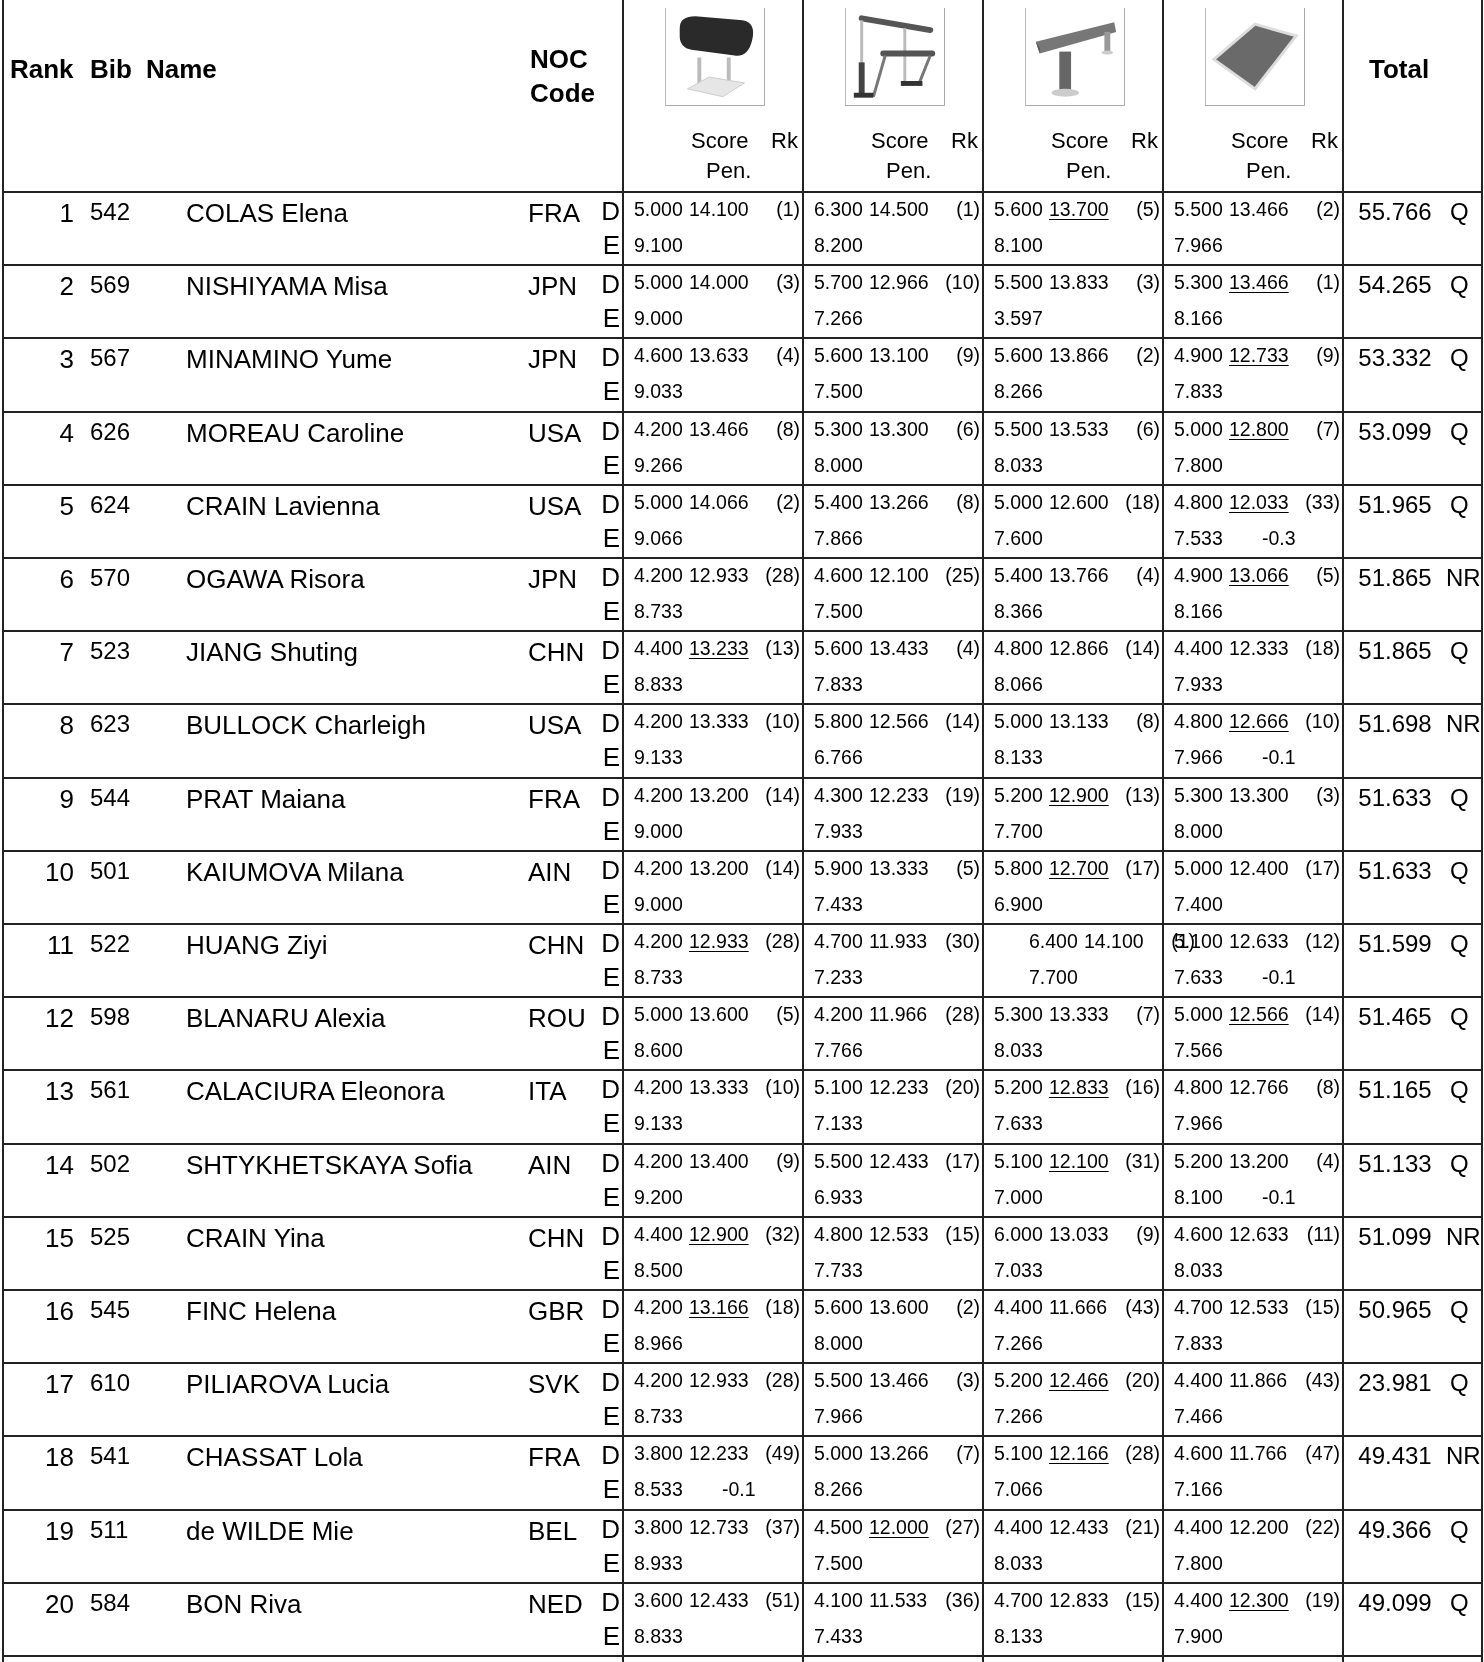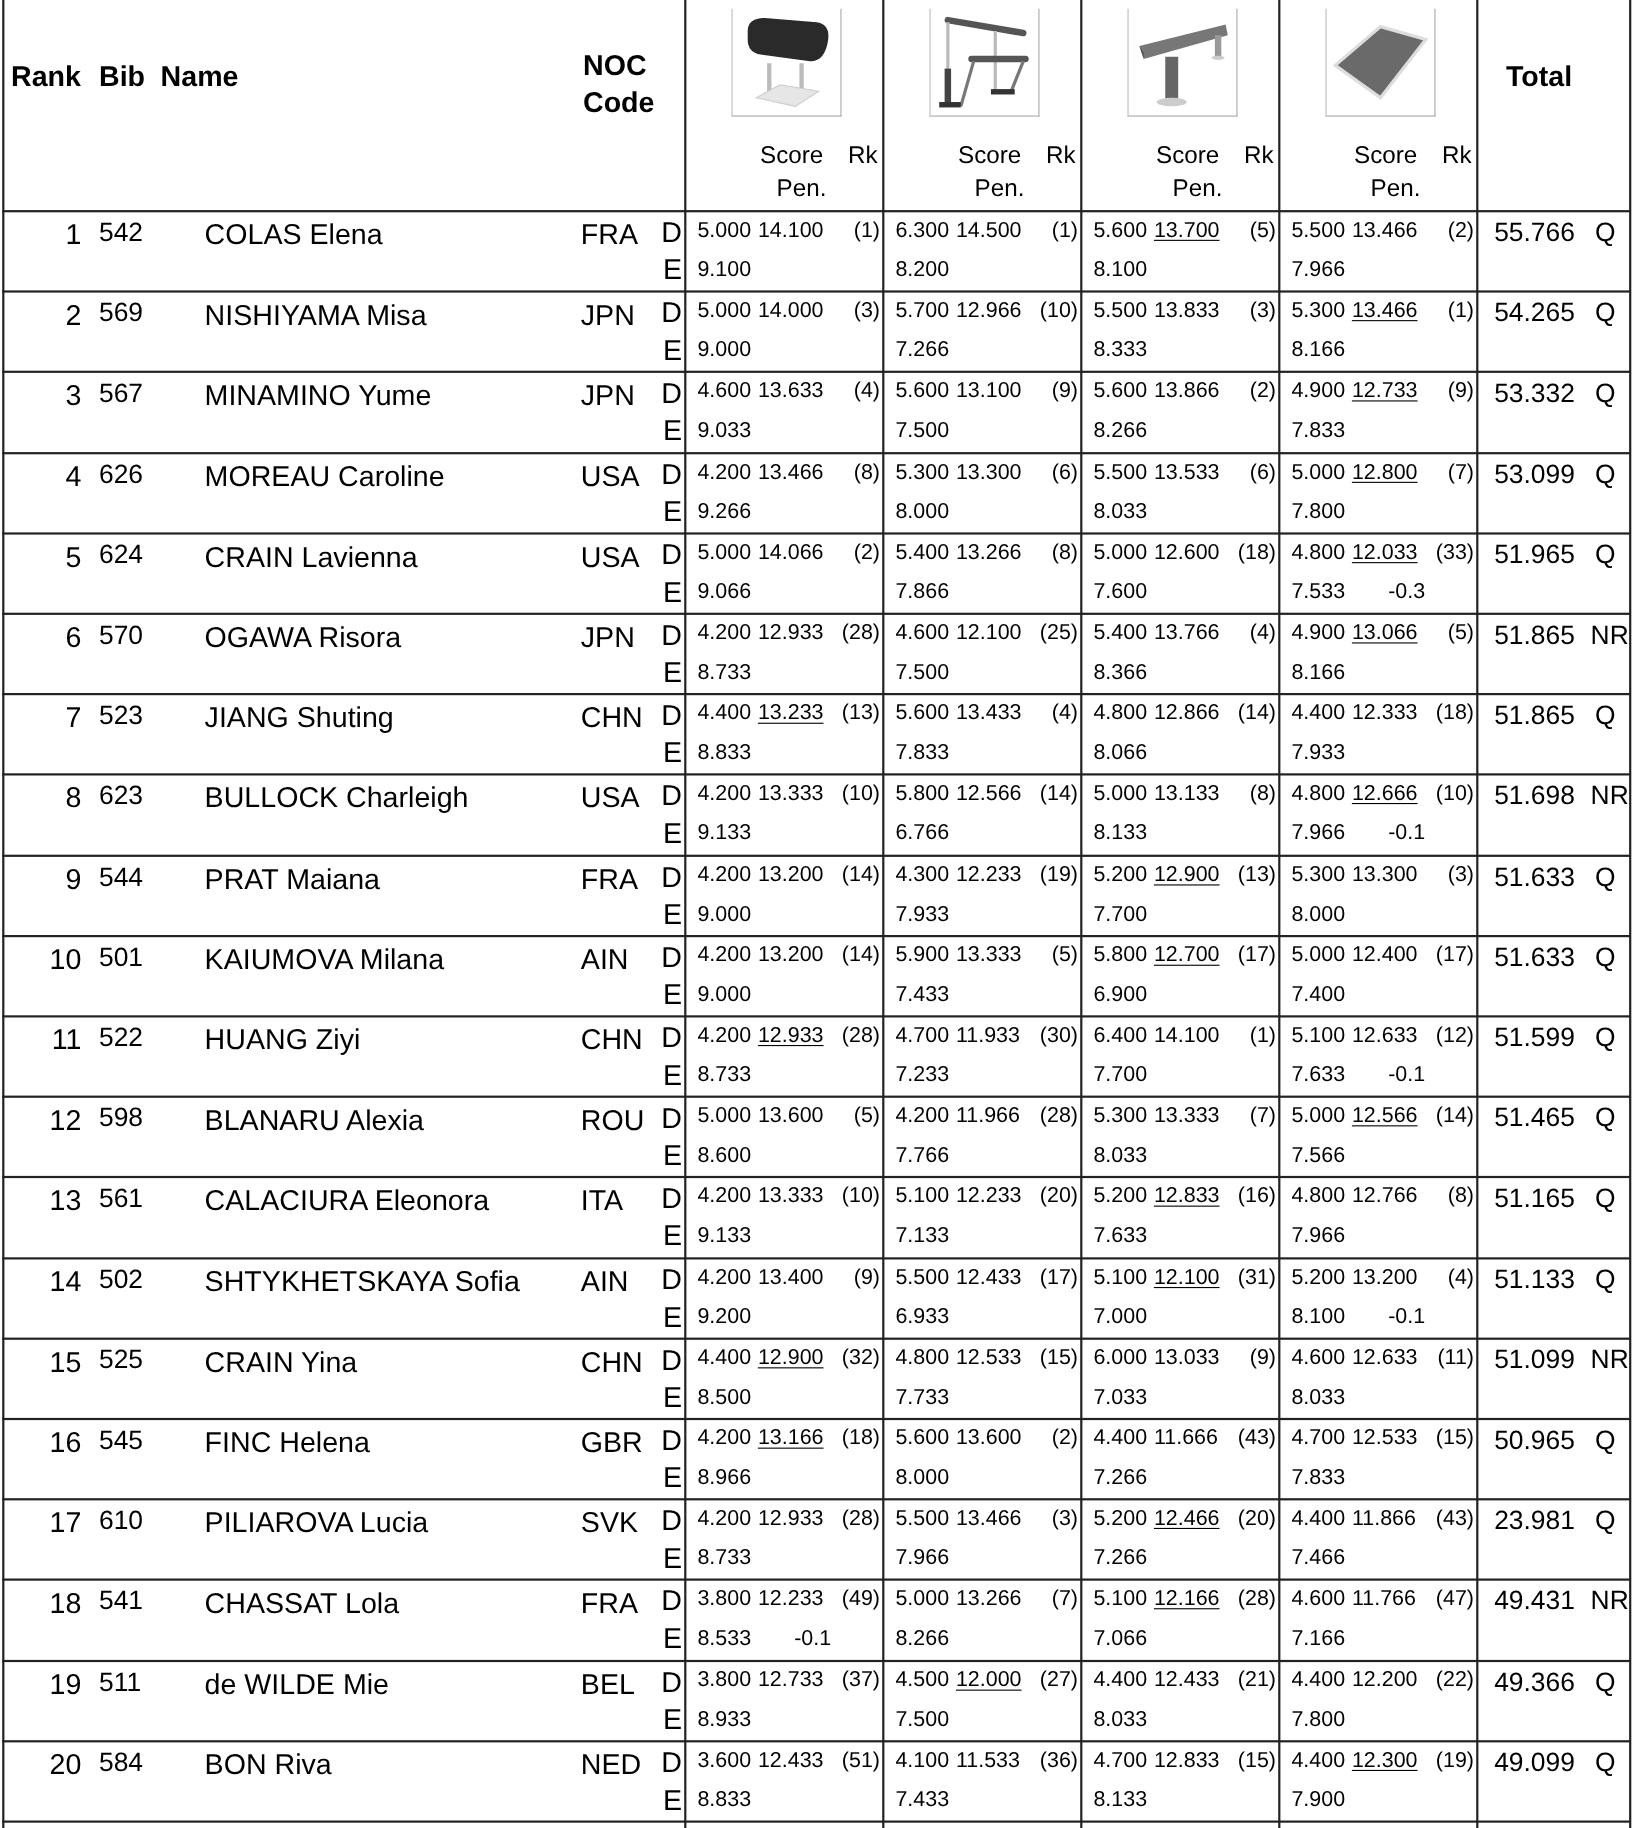--- a/index.html
+++ b/index.html
@@ -152,21 +152,21 @@
         <span class="d">5.700</span>
         <span class="sc">12.966</span>
         <span class="rk">(10)</span>
         <span class="e">7.266</span>
         <span class="pen"></span>
       </div>
       <div class="app-cell" style="left:984px">
         <span class="d">5.500</span>
         <span class="sc">13.833</span>
         <span class="rk">(3)</span>
-        <span class="e">8.333</span>
+        <span class="e">3.597</span>
         <span class="pen"></span>
       </div>
       <div class="app-cell" style="left:1164px">
         <span class="d">5.300</span>
         <span class="sc best">13.466</span>
         <span class="rk">(1)</span>
         <span class="e">8.166</span>
         <span class="pen"></span>
       </div>
       <span class="c-total">54.265</span>
@@ -490,21 +490,21 @@
         <span class="e">8.733</span>
         <span class="pen"></span>
       </div>
       <div class="app-cell" style="left:804px">
         <span class="d">4.700</span>
         <span class="sc">11.933</span>
         <span class="rk">(30)</span>
         <span class="e">7.233</span>
         <span class="pen"></span>
       </div>
-      <div class="app-cell" style="left:984px">
+      <div class="app-cell" style="left:1019px">
         <span class="d">6.400</span>
         <span class="sc">14.100</span>
         <span class="rk">(1)</span>
         <span class="e">7.700</span>
         <span class="pen"></span>
       </div>
       <div class="app-cell" style="left:1164px">
         <span class="d">5.100</span>
         <span class="sc">12.633</span>
         <span class="rk">(12)</span>

